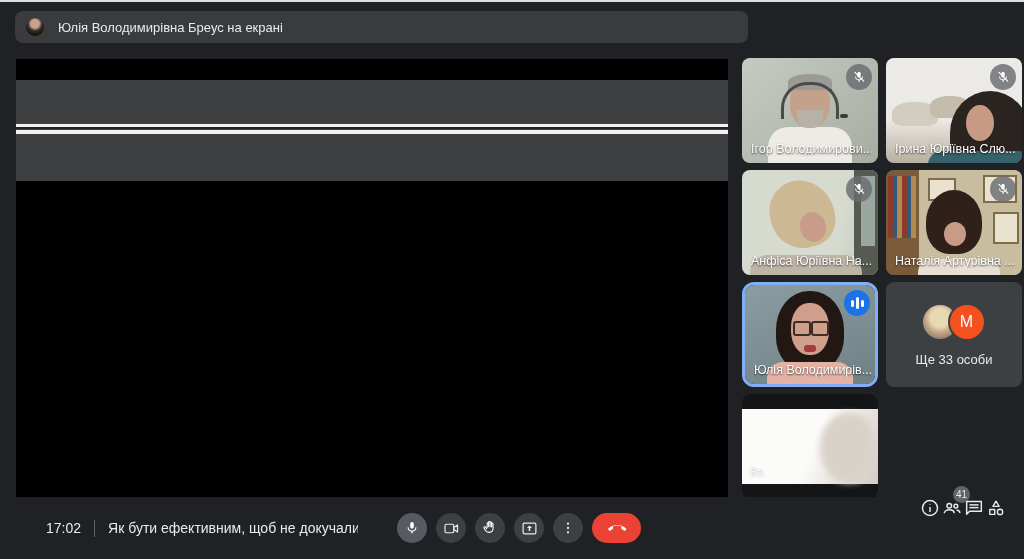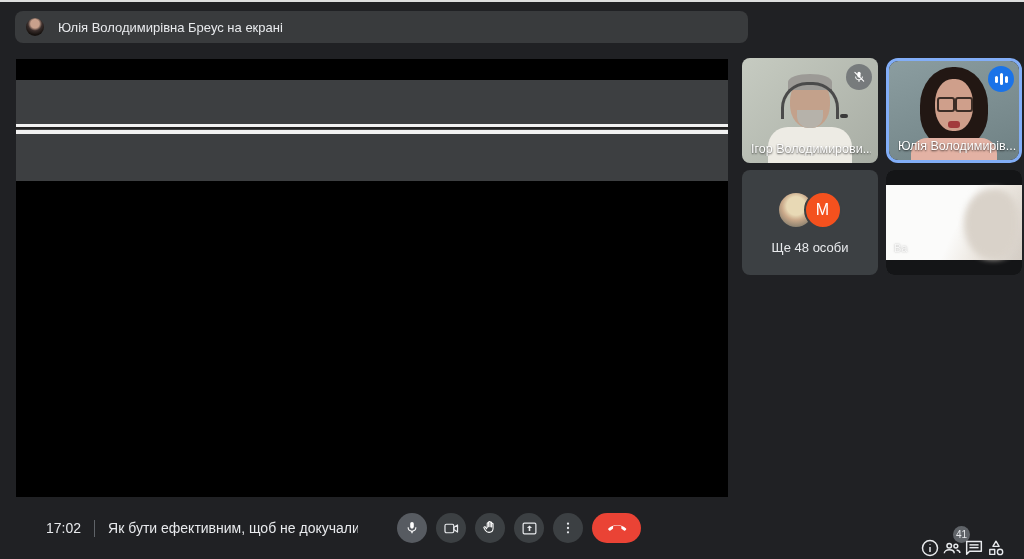--- a/index.html
+++ b/index.html
@@ -151,21 +151,21 @@
   .bb-left{position:absolute;left:46px;top:0;height:62px;display:flex;align-items:center;}
   .bb-time{font-size:14px;color:#e8eaed;}
   .bb-sep{width:1px;height:17px;background:#5f6368;margin:0 13px;}
   .bb-title{font-size:14px;color:#e8eaed;white-space:nowrap;max-width:250px;overflow:hidden;}
   .bb-center{position:absolute;left:397px;top:0;height:62px;display:flex;align-items:center;gap:9px;}
   .ctl{width:30px;height:30px;border-radius:50%;background:#3c4043;display:flex;align-items:center;
        justify-content:center;cursor:pointer;}
   .ctl.mic-btn{background:#575b61;}
   .endcall{width:49px;height:30px;border-radius:16px;background:#ea4335;display:flex;align-items:center;
        justify-content:center;cursor:pointer;}
-  .bb-right{position:absolute;right:17px;top:0;height:62px;display:flex;align-items:flex-end;}
+  .bb-right{position:absolute;right:17px;top:0;height:62px;display:flex;align-items:flex-start;}
   .bb-icon{position:relative;width:22px;height:22px;cursor:pointer;}
   .badge{position:absolute;top:-11px;right:-7px;min-width:11px;height:17px;padding:0 3px;
          border-radius:9px;background:#5f6368;color:#e8eaed;font-size:10px;display:flex;
          align-items:center;justify-content:center;}
 </style>
 </head>
 <body>
 
 <div class="screen">
   <div class="topline"></div>
@@ -202,23 +202,83 @@
             <g fill="#fff">
               <rect x="9.3" y="3" width="5.4" height="10" rx="2.7"></rect>
               <path d="M17 11a5 5 0 0 1-10 0H5.4a6.6 6.6 0 0 0 5.6 6.5V20h2v-2.5A6.6 6.6 0 0 0 18.6 11H17z"></path>
             </g>
             <path stroke="#fff" stroke-width="2" stroke-linecap="round" d="M5 4l15 15"></path>
           </svg>
       </div>
       <div class="tile-name">Ігор Володимирови...</div>
     </div>
 
-
-
-
+    <div class="tile">
+      <div class="scene scene-iryna">
+        <div class="horse horse1"></div>
+          <div class="horse horse2"></div>
+          <div class="horse horse3"></div>
+        <div class="iryna-hair"></div>
+          <div class="iryna-top"></div>
+          <div class="iryna-face"></div>
+      </div>
+      <div class="mute-badge">
+        <svg width="14" height="14" viewBox="0 0 24 24">
+            <g fill="#fff">
+              <rect x="9.3" y="3" width="5.4" height="10" rx="2.7"></rect>
+              <path d="M17 11a5 5 0 0 1-10 0H5.4a6.6 6.6 0 0 0 5.6 6.5V20h2v-2.5A6.6 6.6 0 0 0 18.6 11H17z"></path>
+            </g>
+            <path stroke="#fff" stroke-width="2" stroke-linecap="round" d="M5 4l15 15"></path>
+          </svg>
+      </div>
+      <div class="tile-name">Ірина Юріївна Слю...</div>
+    </div>
+
+    <div class="tile">
+      <div class="scene scene-anfisa">
+        <div class="anfisa-frame"></div>
+          <div class="anfisa-glass"></div>
+        <div class="anfisa-shoulder"></div>
+          <div class="anfisa-hair"></div>
+          <div class="anfisa-face"></div>
+      </div>
+      <div class="mute-badge">
+        <svg width="14" height="14" viewBox="0 0 24 24">
+            <g fill="#fff">
+              <rect x="9.3" y="3" width="5.4" height="10" rx="2.7"></rect>
+              <path d="M17 11a5 5 0 0 1-10 0H5.4a6.6 6.6 0 0 0 5.6 6.5V20h2v-2.5A6.6 6.6 0 0 0 18.6 11H17z"></path>
+            </g>
+            <path stroke="#fff" stroke-width="2" stroke-linecap="round" d="M5 4l15 15"></path>
+          </svg>
+      </div>
+      <div class="tile-name">Анфіса Юріївна На...</div>
+    </div>
+
+
+    <div class="tile">
+      <div class="scene scene-natalia">
+        <div class="nat-books"></div>
+        <div class="nat-frame nat-f1"></div>
+          <div class="nat-frame nat-f2"></div>
+          <div class="nat-frame nat-f3"></div>
+        <div class="nat-top"></div>
+          <div class="nat-hair"></div>
+          <div class="nat-face"></div>
+      </div>
+      <div class="mute-badge">
+        <svg width="14" height="14" viewBox="0 0 24 24">
+            <g fill="#fff">
+              <rect x="9.3" y="3" width="5.4" height="10" rx="2.7"></rect>
+              <path d="M17 11a5 5 0 0 1-10 0H5.4a6.6 6.6 0 0 0 5.6 6.5V20h2v-2.5A6.6 6.6 0 0 0 18.6 11H17z"></path>
+            </g>
+            <path stroke="#fff" stroke-width="2" stroke-linecap="round" d="M5 4l15 15"></path>
+          </svg>
+      </div>
+      <div class="tile-name">Наталія Артурівна ...</div>
+    </div>
 
     <div class="tile active">
       <div class="scene scene-yuliia">
         <div class="yul-hair"></div>
           <div class="yul-face"></div>
         <div class="yul-lens yul-lens-l"></div>
           <div class="yul-lens yul-lens-r"></div>
         <div class="yul-lips"></div>
           <div class="yul-top"></div>
       </div>
@@ -228,21 +288,21 @@
           <i class="ab3"></i>
       </div>
       <div class="tile-name">Юлія Володимирів...</div>
     </div>
 
     <div class="tile tile-overflow">
       <div class="ovf-avatars">
         <div class="ovf-photo"></div>
         <div class="ovf-m">M</div>
       </div>
-      <div class="ovf-label">Ще 48 особи</div>
+      <div class="ovf-label">Ще 33 особи</div>
     </div>
 
     <div class="tile">
       <div class="scene scene-last">
         <div class="last-video">
             <div class="last-fig"></div>
           <div class="last-label">Ва</div>
         </div>
       </div>
     </div>

